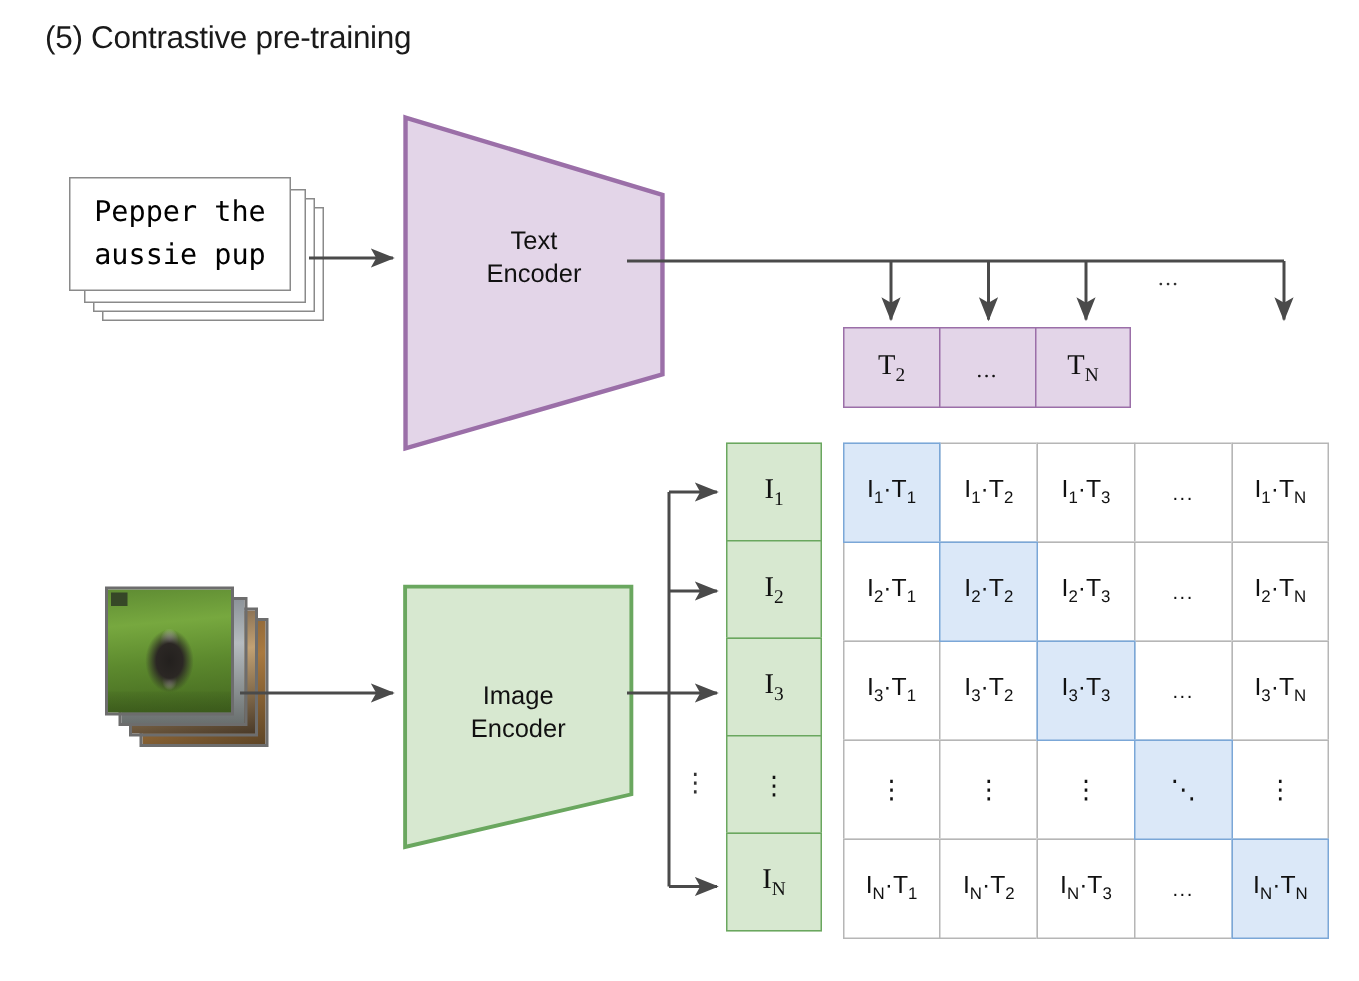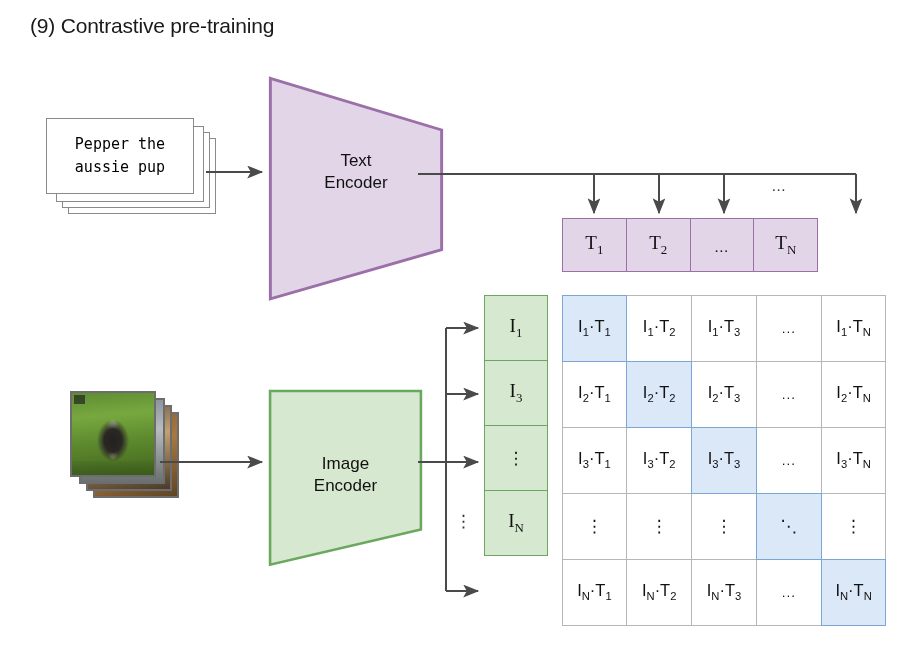--- a/index.html
+++ b/index.html
@@ -35,21 +35,21 @@
   }
   .card-back3 { left: 68px; top: 138px; width: 148px; height: 76px; }
   .card-back2 { left: 62px; top: 132px; width: 148px; height: 76px; }
   .card-back1 { left: 56px; top: 126px; width: 148px; height: 76px; }
   .card-front {
     left: 46px; top: 118px; width: 148px; height: 76px;
     display: flex; align-items: center; justify-content: center;
   }
   .card-text {
     font-family: "DejaVu Sans Mono", "Liberation Mono", monospace;
-    font-size: 15px;
+    font-size: 19px;
     line-height: 1.55;
     color: #000;
     text-align: left;
     white-space: pre;
   }
 
   
   .photo {
     position: absolute;
     box-sizing: border-box;
@@ -174,21 +174,21 @@
     font-family: "Liberation Serif", serif;
     font-size: 15px; color: #333; letter-spacing: 1px;
   }
   sub { font-size: 0.68em; }
 </style>
 </head>
 <body>
 
 <div id="stage">
 
-  <div class="title">(9) Contrastive pre-training</div>
+  <div class="title">(5) Contrastive pre-training</div>
 
   <div class="card card-back3"></div>
   <div class="card card-back2"></div>
   <div class="card card-back1"></div>
   <div class="card card-front">
     <div class="card-text"><span>Pepper the</span>
 <span>aussie pup</span></div>
   </div>
 
   <div class="photo photo-b3"></div>
@@ -245,38 +245,38 @@
       <path d="M446,591 L478,591" marker-end="url(#ah)"></path>
     </g>
   </svg>
 
   <div class="tdots-top">...</div>
 
   <div class="bus-dots">⋮</div>
 
   <div class="trow">
       <div class="tcell">
-        <span>T<sub>1</sub></span>
-      </div>
-      <div class="tcell">
         <span>T<sub>2</sub></span>
       </div>
       <div class="tcell">
         <span class="dots">...</span>
       </div>
       <div class="tcell">
         <span>T<sub>N</sub></span>
       </div>
     </div>
 
   <div class="icol">
       <div class="icell">
         <span>I<sub>1</sub></span>
       </div>
       <div class="icell">
+        <span>I<sub>2</sub></span>
+      </div>
+      <div class="icell">
         <span>I<sub>3</sub></span>
       </div>
       <div class="icell">
         <span style="font-size:17px;line-height:1">⋮</span>
       </div>
       <div class="icell">
         <span>I<sub>N</sub></span>
       </div>
     </div>
 

